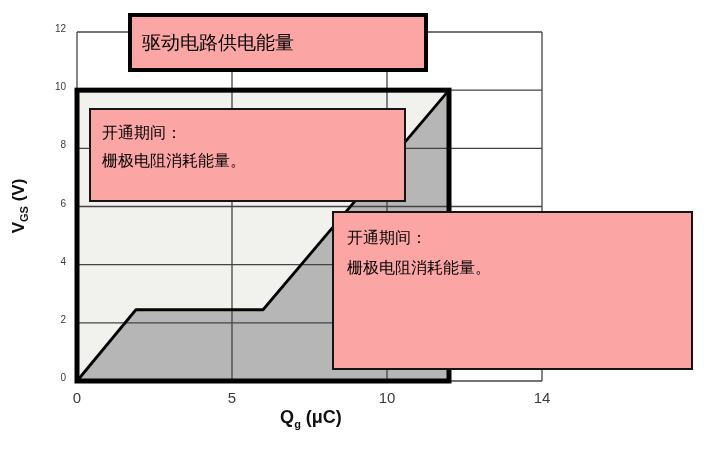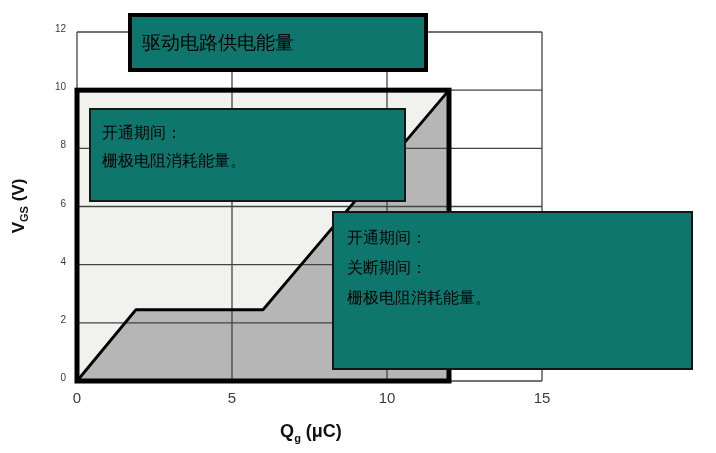--- a/index.html
+++ b/index.html
@@ -15,27 +15,27 @@
   }
   .xtick{
     position:absolute;top:389px;width:40px;text-align:center;
     font-size:15px;color:#3b3b3b;
   }
   .axis-title{
     position:absolute;font-weight:bold;color:#111;
     font-family:"Liberation Sans", sans-serif;
   }
   .axis-title sub{font-size:11px;}
-  #x-axis-title{left:251px;top:421px;width:120px;text-align:center;font-size:18px;}
+  #x-axis-title{left:251px;top:407px;width:120px;text-align:center;font-size:18px;}
   #y-axis-title{
     left:-39px;top:194px;width:120px;height:24px;text-align:center;font-size:17px;
     transform:rotate(-90deg);
   }
   .callout{
-    position:absolute;background:#0f766e;border:2px solid #151515;
+    position:absolute;background:#fca5a5;border:2px solid #151515;
     box-sizing:border-box;color:#000;
     font-family:"Liberation Serif","DejaVu Serif",serif;
   }
   #supply-box{
     left:128px;top:13px;width:300px;height:59px;border-width:4px;border-color:#000;
     display:flex;align-items:center;padding-left:10px;font-size:19px;
   }
   #left-box{
     left:89px;top:108px;width:317px;height:94px;
     padding:9px 0 0 11px;font-size:16px;line-height:28px;
@@ -74,35 +74,34 @@
       <span class="ytick" style="top: 255.667px;">4</span>
       <span class="ytick" style="top: 197.5px;">6</span>
       <span class="ytick" style="top: 139.333px;">8</span>
       <span class="ytick" style="top: 81.1667px;">10</span>
       <span class="ytick" style="top: 23px;">12</span>
     </div>
   <div class="tick-layer" id="x-tick-labels">
       <span class="xtick" style="left: 57px;">0</span>
       <span class="xtick" style="left: 212px;">5</span>
       <span class="xtick" style="left: 367px;">10</span>
-      <span class="xtick" style="left: 522px;">15</span>
+      <span class="xtick" style="left: 522px;">14</span>
     </div>
 
   <div class="axis-title" id="y-axis-title"><b>V</b><sub>GS</sub><b> (V)</b></div>
 
   <div class="axis-title" id="x-axis-title"><b>Q</b><sub>g</sub><b> (μC)</b></div>
 
   <div class="callout" id="supply-box">
     <div>驱动电路供电能量</div>
   </div>
 
   <div class="callout" id="left-box">
     <div>开通期间：</div>
     <div>栅极电阻消耗能量。</div>
   </div>
 
   <div class="callout" id="right-box">
     <div>开通期间：</div>
-    <div>关断期间：</div>
     <div>栅极电阻消耗能量。</div>
   </div>
 
 </div>
 
 </body></html>

